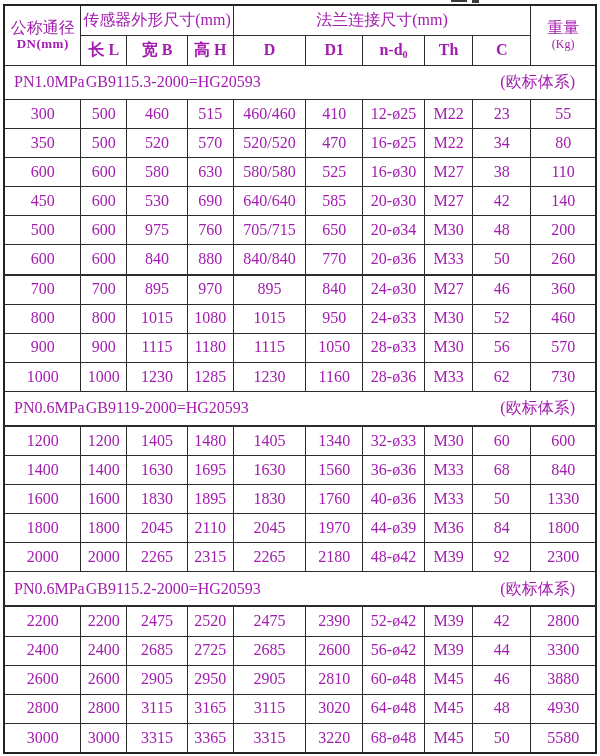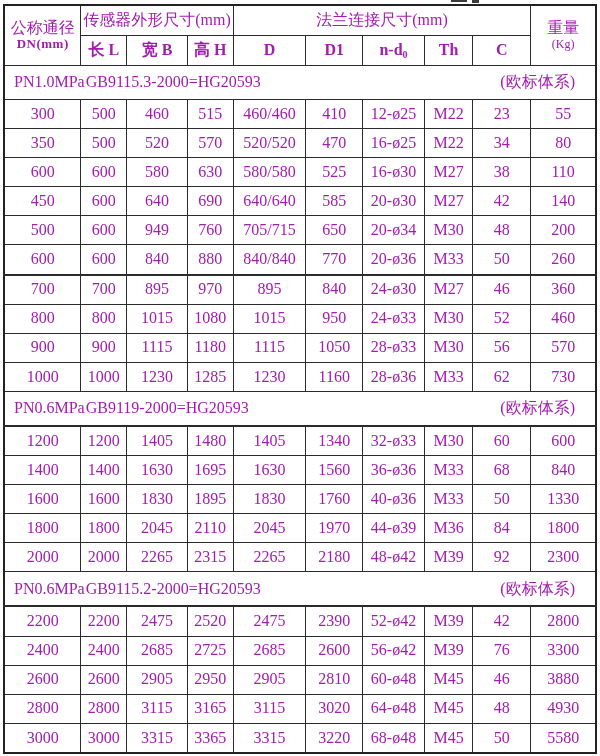--- a/index.html
+++ b/index.html
@@ -175,33 +175,33 @@
           <td>580/580</td>
           <td>525</td>
           <td>16-ø30</td>
           <td>M27</td>
           <td>38</td>
           <td>110</td>
         </tr>
         <tr class="data-row">
           <td>450</td>
           <td>600</td>
-          <td>640</td>
+          <td>530</td>
           <td>690</td>
           <td>640/640</td>
           <td>585</td>
           <td>20-ø30</td>
           <td>M27</td>
           <td>42</td>
           <td>140</td>
         </tr>
         <tr class="data-row">
           <td>500</td>
           <td>600</td>
-          <td>949</td>
+          <td>975</td>
           <td>760</td>
           <td>705/715</td>
           <td>650</td>
           <td>20-ø34</td>
           <td>M30</td>
           <td>48</td>
           <td>200</td>
         </tr>
         <tr class="data-row">
           <td>600</td>
@@ -355,21 +355,21 @@
         </tr>
         <tr class="data-row">
           <td>2400</td>
           <td>2400</td>
           <td>2685</td>
           <td>2725</td>
           <td>2685</td>
           <td>2600</td>
           <td>56-ø42</td>
           <td>M39</td>
-          <td>76</td>
+          <td>44</td>
           <td>3300</td>
         </tr>
         <tr class="data-row">
           <td>2600</td>
           <td>2600</td>
           <td>2905</td>
           <td>2950</td>
           <td>2905</td>
           <td>2810</td>
           <td>60-ø48</td>

